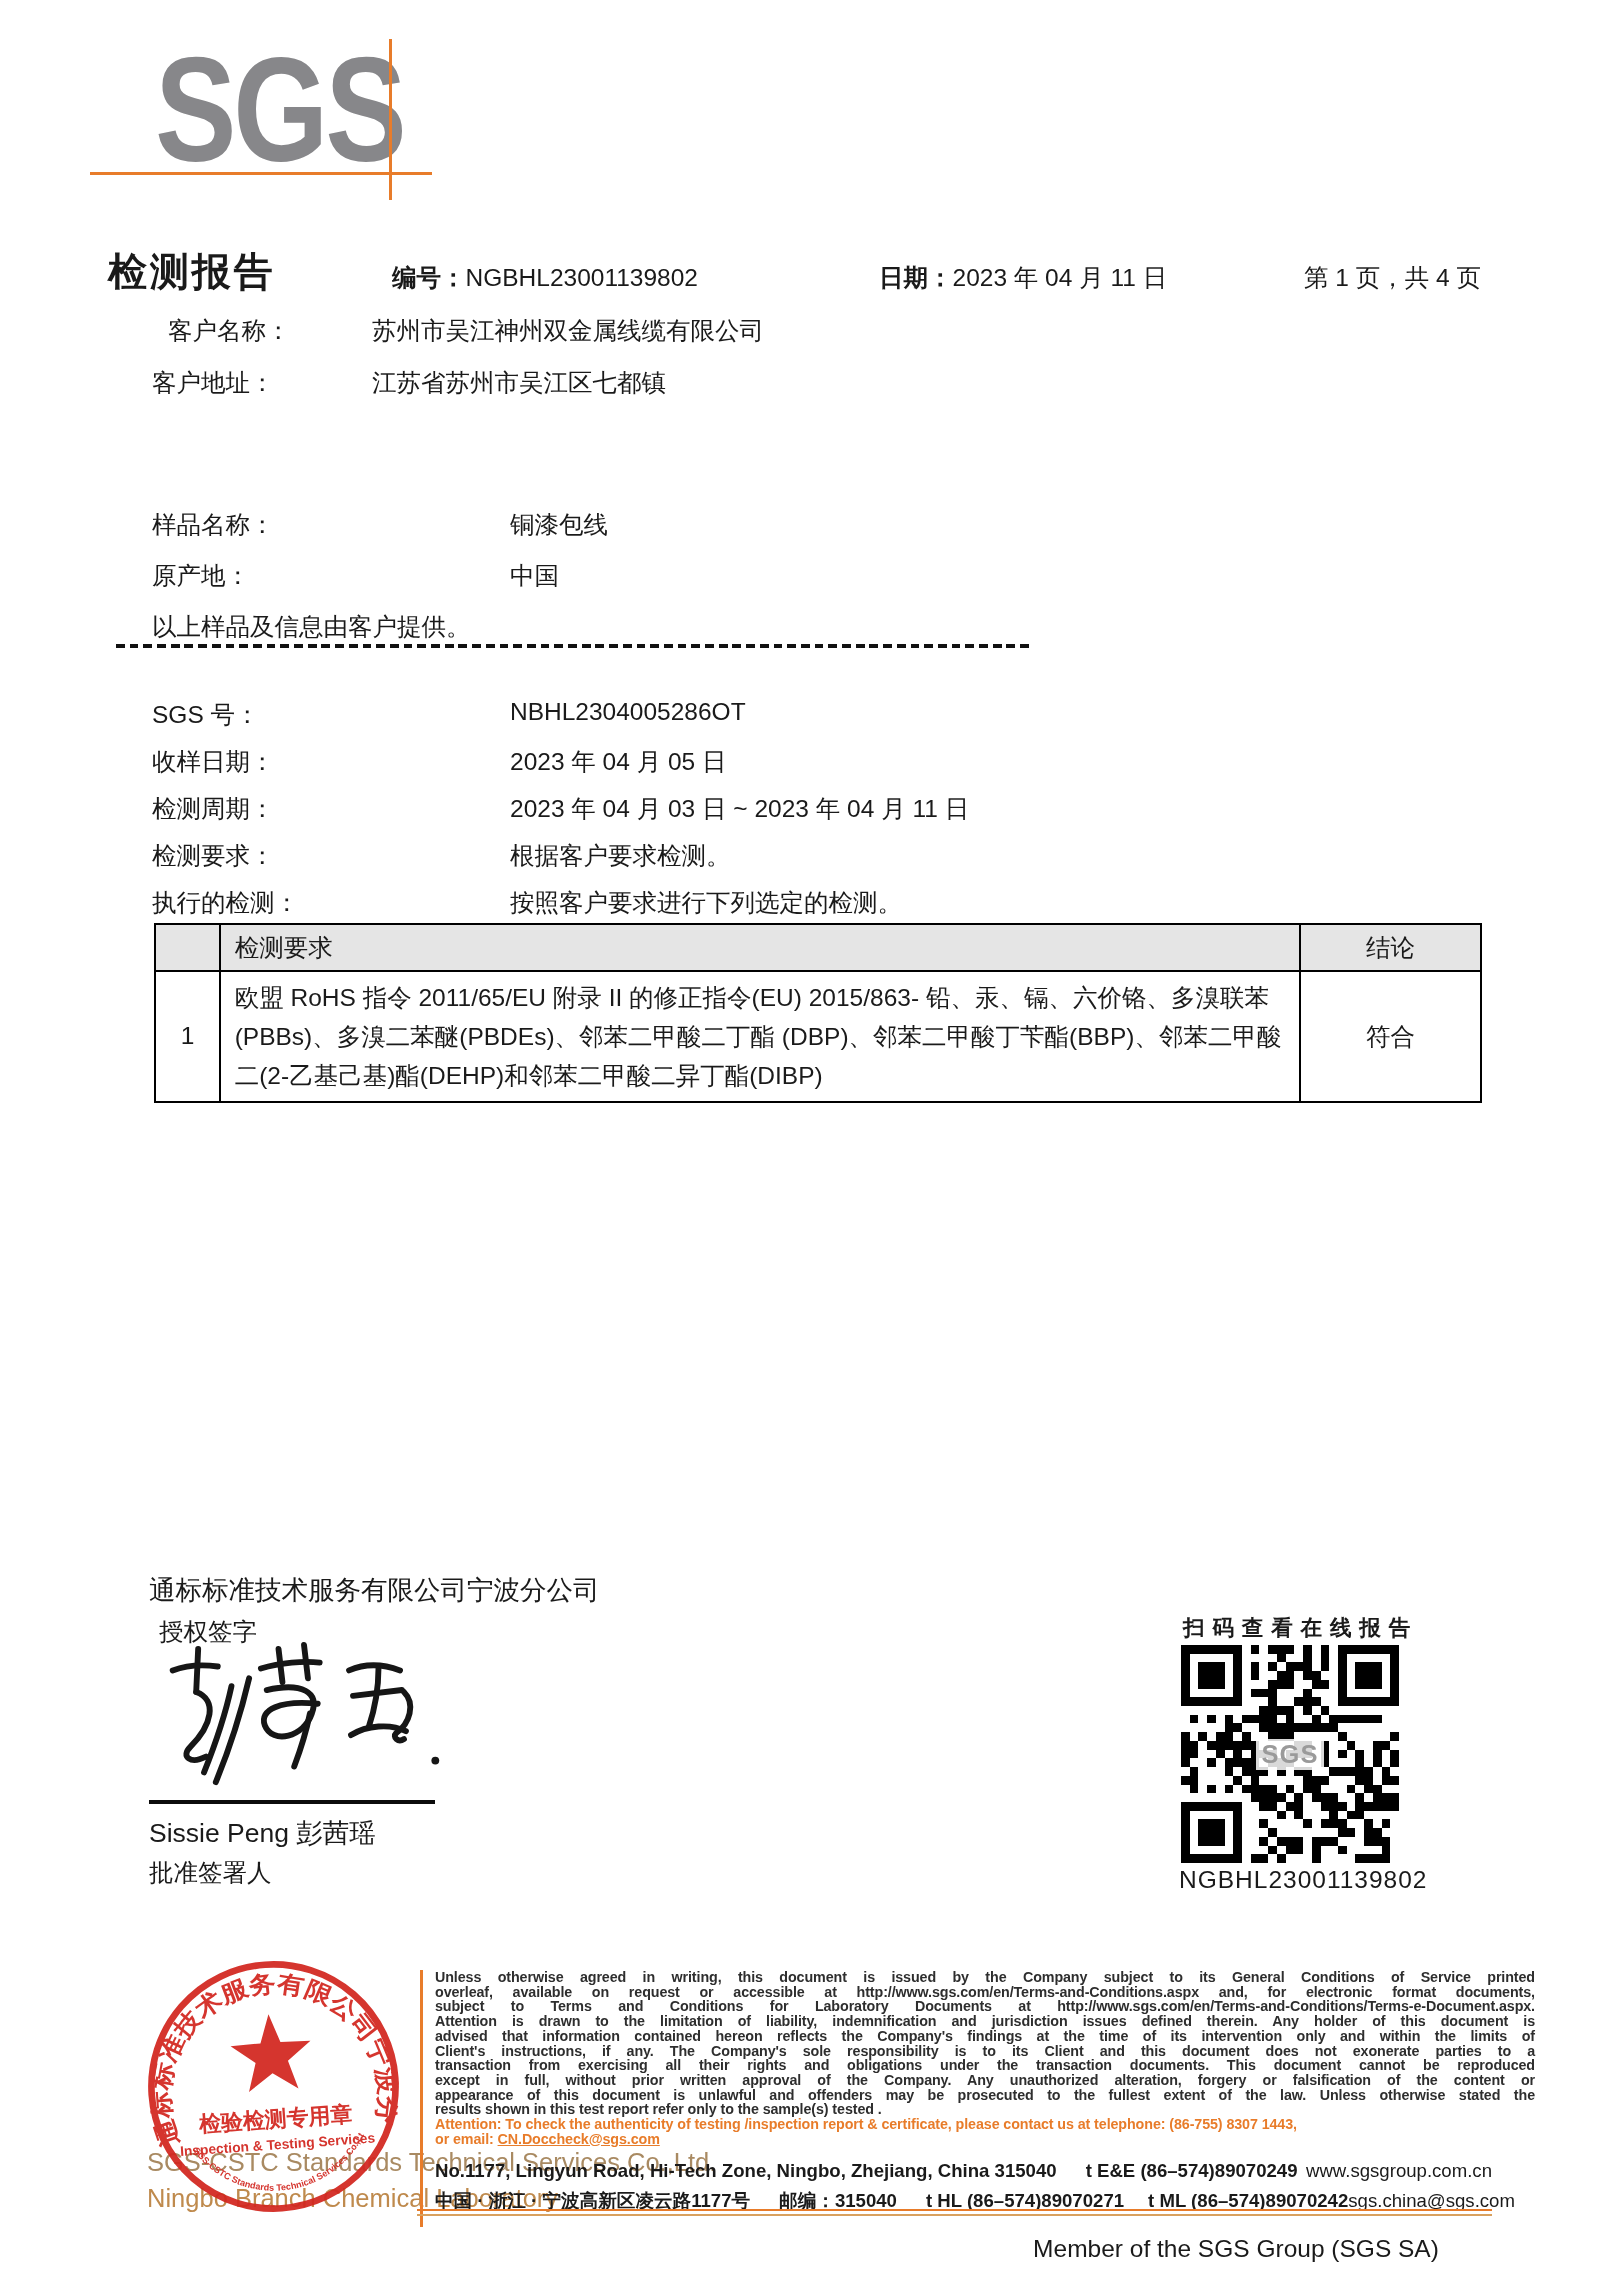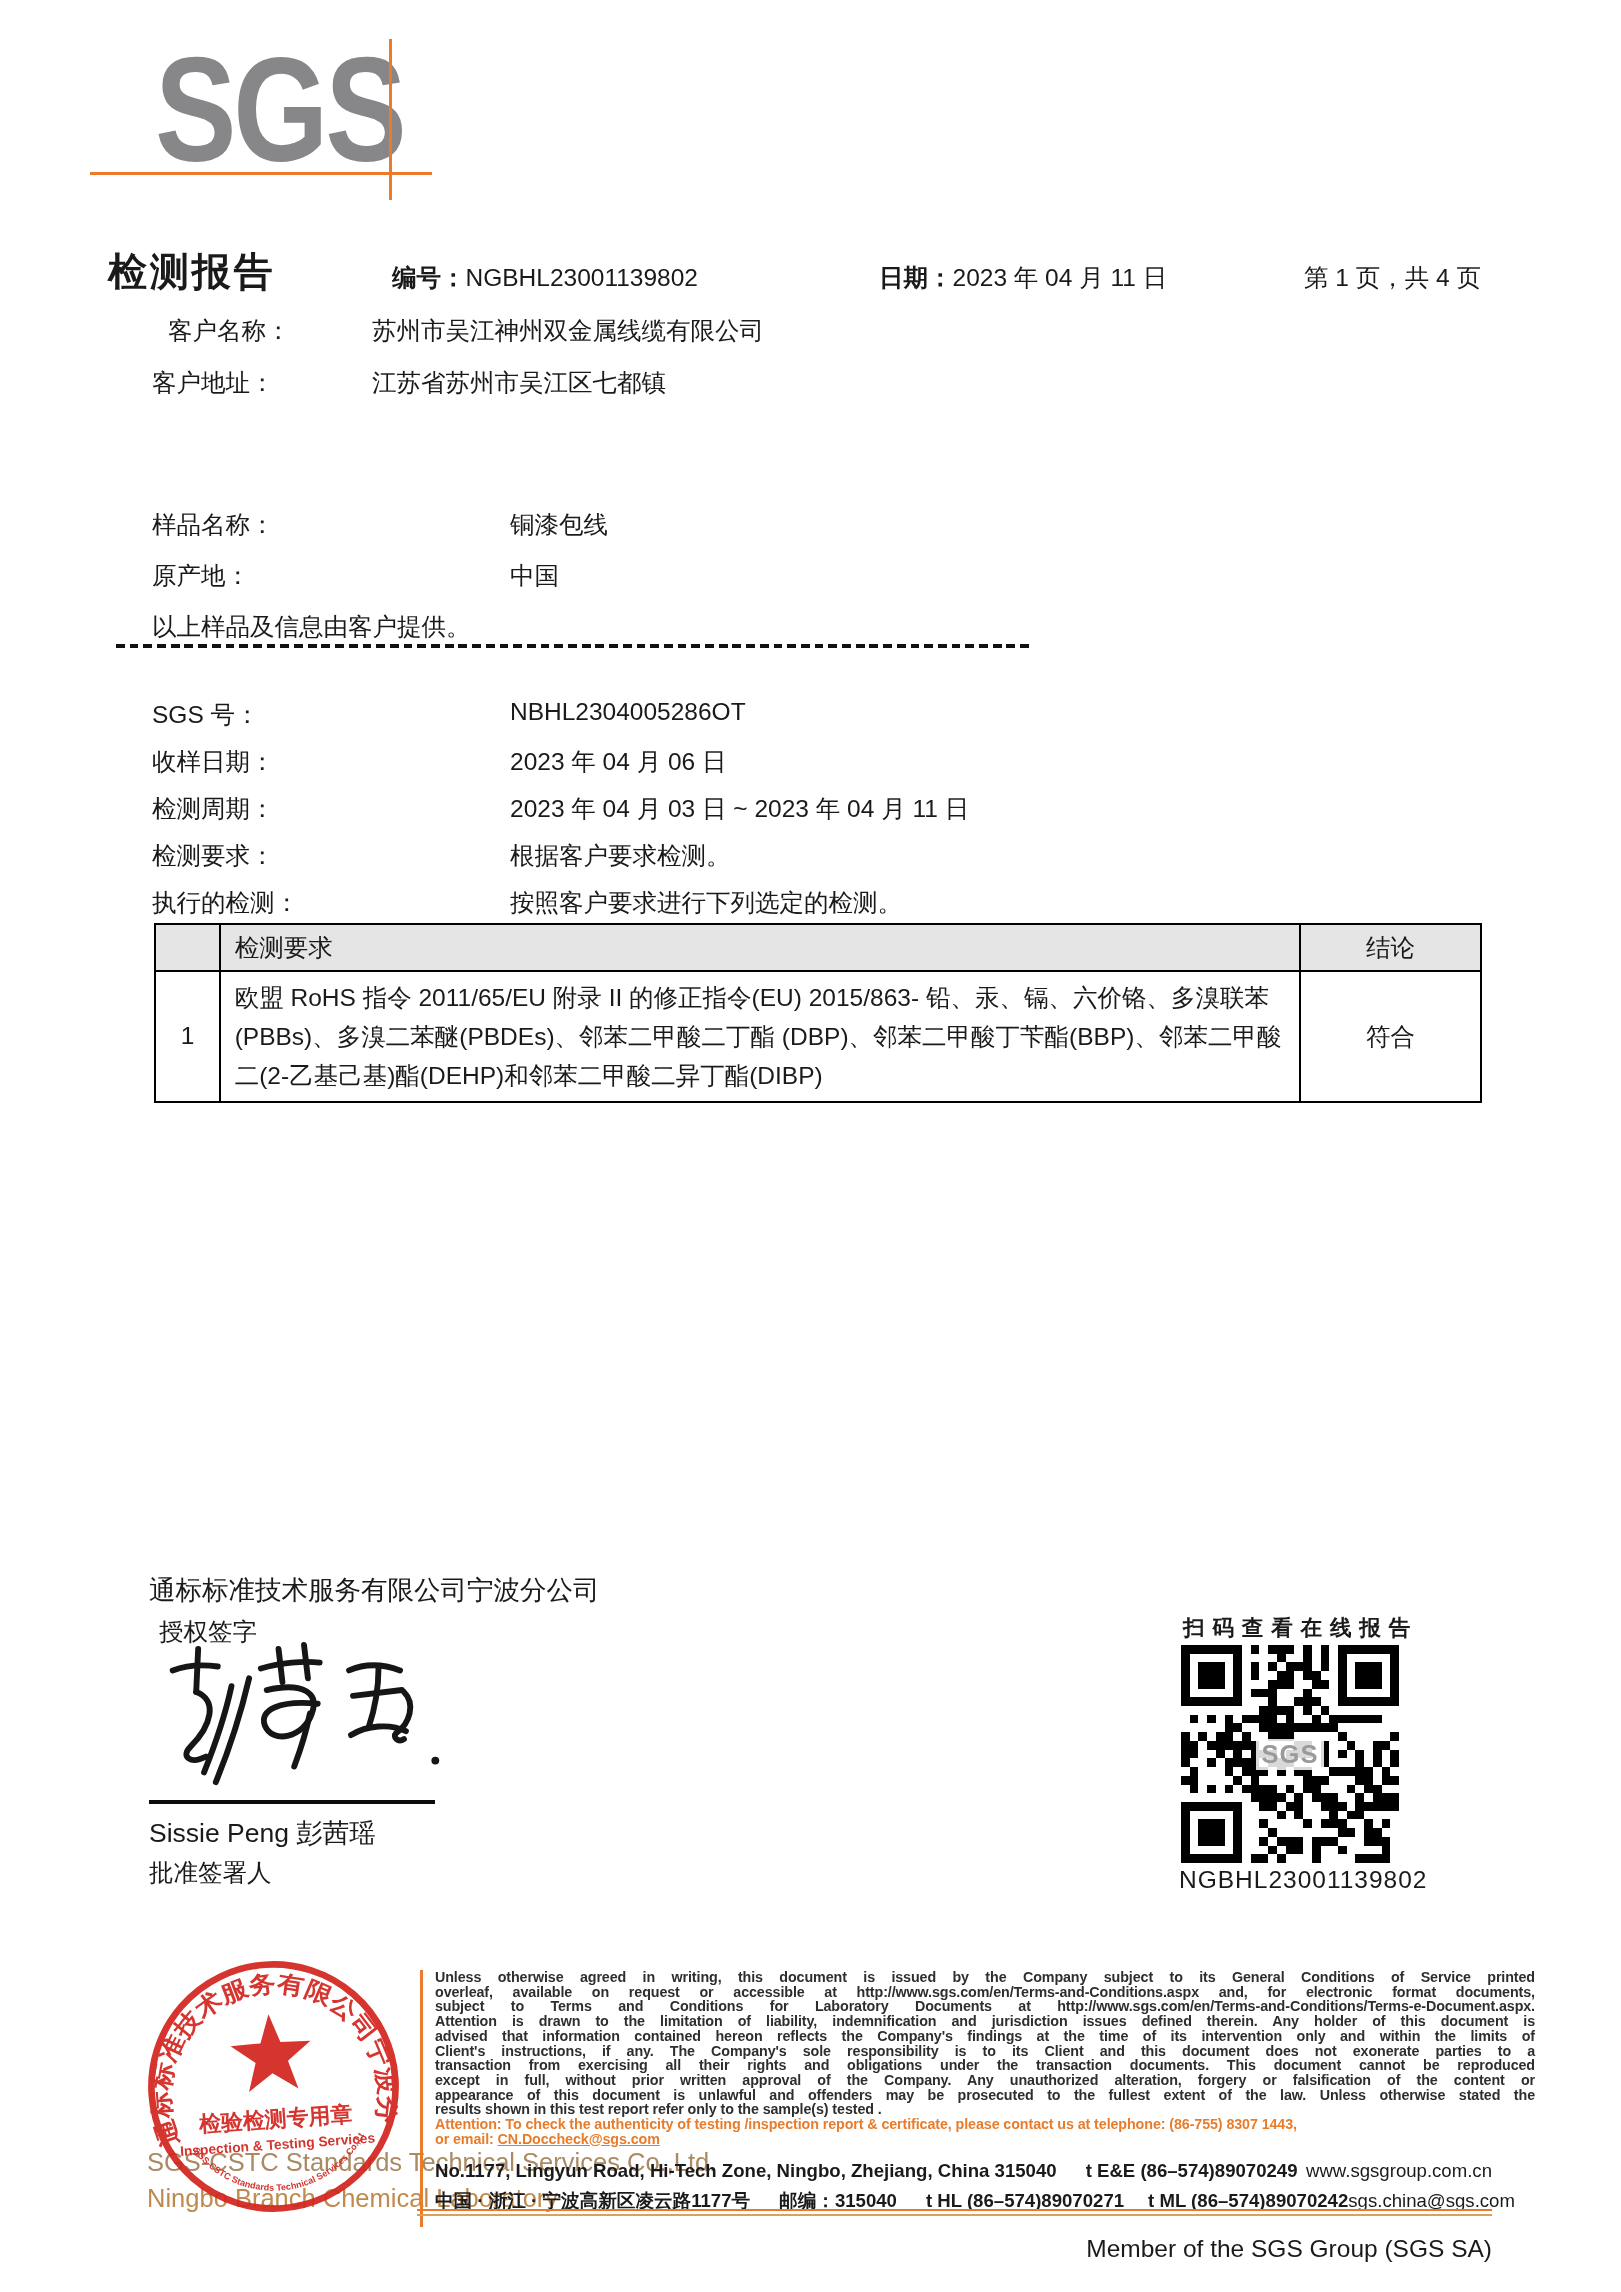--- a/index.html
+++ b/index.html
@@ -63,21 +63,21 @@
 
   .addr-row { position:absolute; left:435px; width:1057px; display:flex; align-items:baseline; font-size:18.6px; font-weight:bold; white-space:nowrap; }
   .addr-row .sp30 { margin-left:29px; }
   .addr-row .sp18 { margin-left:24px; }
   .addr-row .right { margin-left:auto; font-weight:normal; }
   .addr1 { top:2160px; }
   .addr2 { top:2188px; }
 
   .orange-rule { position:absolute; left:417px; top:2209px; width:1075px; height:6.9px;
     border-top:2.9px solid #e87c2a; border-bottom:2px solid #d9a15e; }
-  .member { position:absolute; left:980px; top:2235px; width:512px; text-align:right; font-size:24.5px; }
+  .member { position:absolute; left:980px; top:2235px; width:512px; text-align:center; font-size:24.5px; }
 </style>
 </head>
 <body>
 
 <div class="page">
 
   <div class="logo-text">SGS</div>
   <div class="logo-hline"></div>
   <div class="logo-vline"></div>
 
@@ -99,21 +99,21 @@
   <div class="frow-value" style="left:510px;top:508px">铜漆包线</div>
   <div class="frow-label" style="left:152px;top:559px">原产地：</div>
   <div class="frow-value" style="left:510px;top:559px">中国</div>
   <div class="frow-label" style="left:152px;top:610px">以上样品及信息由客户提供。</div>
 
   <div class="dashline"></div>
 
   <div class="frow-label" style="left:152px;top:698px">SGS 号：</div>
   <div class="frow-value" style="left:510px;top:698px">NBHL2304005286OT</div>
   <div class="frow-label" style="left:152px;top:745px">收样日期：</div>
-  <div class="frow-value" style="left:510px;top:745px">2023 年 04 月 06 日</div>
+  <div class="frow-value" style="left:510px;top:745px">2023 年 04 月 05 日</div>
   <div class="frow-label" style="left:152px;top:792px">检测周期：</div>
   <div class="frow-value" style="left:510px;top:792px">2023 年 04 月 03 日 ~ 2023 年 04 月 11 日</div>
   <div class="frow-label" style="left:152px;top:839px">检测要求：</div>
   <div class="frow-value" style="left:510px;top:839px">根据客户要求检测。</div>
   <div class="frow-label" style="left:152px;top:886px">执行的检测：</div>
   <div class="frow-value" style="left:510px;top:886px">按照客户要求进行下列选定的检测。</div>
 
   <table class="rtable">
     <tbody>
         <tr>

